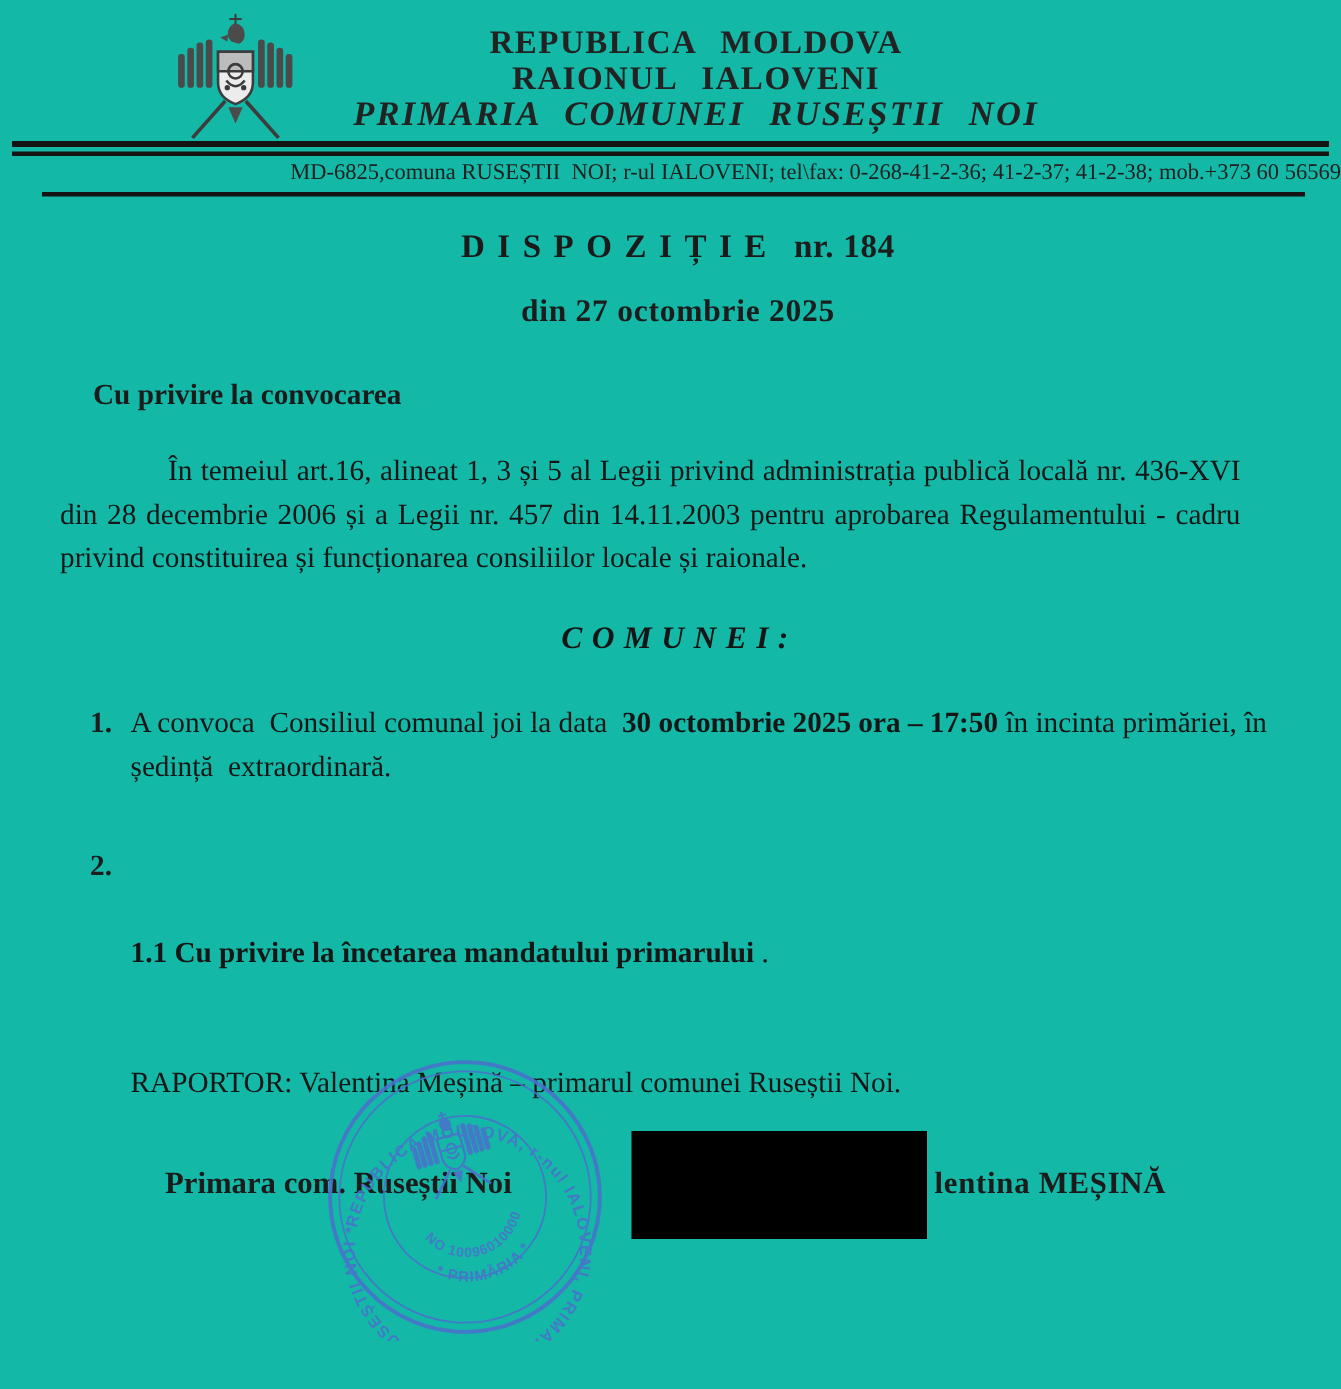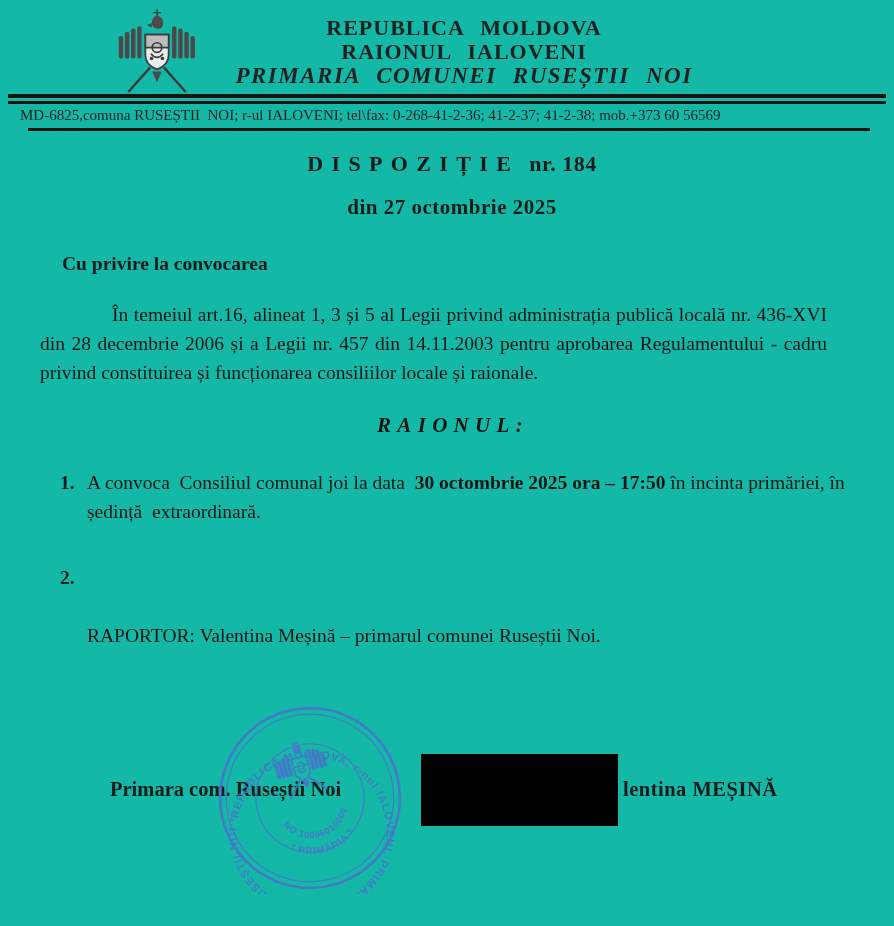--- a/index.html
+++ b/index.html
@@ -28,21 +28,21 @@
   }
   .org-line.office { font-size: 23px; letter-spacing: 1.5px; word-spacing: 9px; font-style: italic; }
 
   .double-rule {
     margin: 6px 8px 0 8px;
     height: 10px;
     border-top: 4px solid #141414;
     border-bottom: 3px solid #141414;
   }
   .address-line {
-    text-align: left;
+    text-align: right;
     padding-left: 20px;
     font-size: 15px;
     line-height: 22px;
     color: #1f1f1f;
     white-space: pre-wrap;
   }
   .single-rule {
     margin: 2px 24px 0 28px;
     border-top: 3.5px solid #141414;
   }
@@ -191,30 +191,31 @@
     </div>
     <div class="date">din 27 octombrie 2025</div>
   </div>
 
   <div class="subject">
     <div>Cu privire la convocarea</div>
   </div>
 
   <p class="preamble">În temeiul art.16, alineat 1, 3 și 5 al Legii privind administrația publică locală nr. 436-XVI  din 28 decembrie 2006 și a Legii nr. 457 din 14.11.2003 pentru aprobarea Regulamentului - cadru  privind constituirea și funcționarea consiliilor locale și raionale.</p>
 
-  <div class="dispun-heading">RAIONUL:</div>
+  <div class="dispun-heading">COMUNEI:</div>
 
   <div class="item first">
     <span class="num">1.</span>
     <span class="body"><span>A convoca  Consiliul comunal joi la data  </span><span class="b">30 octombrie 2025 ora – 17:50</span><span> în incinta primăriei, în ședință  extraordinară.</span></span>
   </div>
 
   <div class="item second">
     <span class="num">2.</span>
     <span class="body">
+      <div><span class="sub-bold">1.1 Cu privire la încetarea mandatului primarului</span><span class="sub-tail"> .</span></div>
       <div>RAPORTOR: Valentina Meșină – primarul comunei Ruseștii Noi.</div>
     </span>
   </div>
 
   <div class="sig-area">
     <div class="sig-label">Primara com. Ruseștii Noi</div>
 
     <div class="stamp">
       <svg width="214" height="192" viewBox="0 0 220 220" aria-hidden="true">
         <defs>

